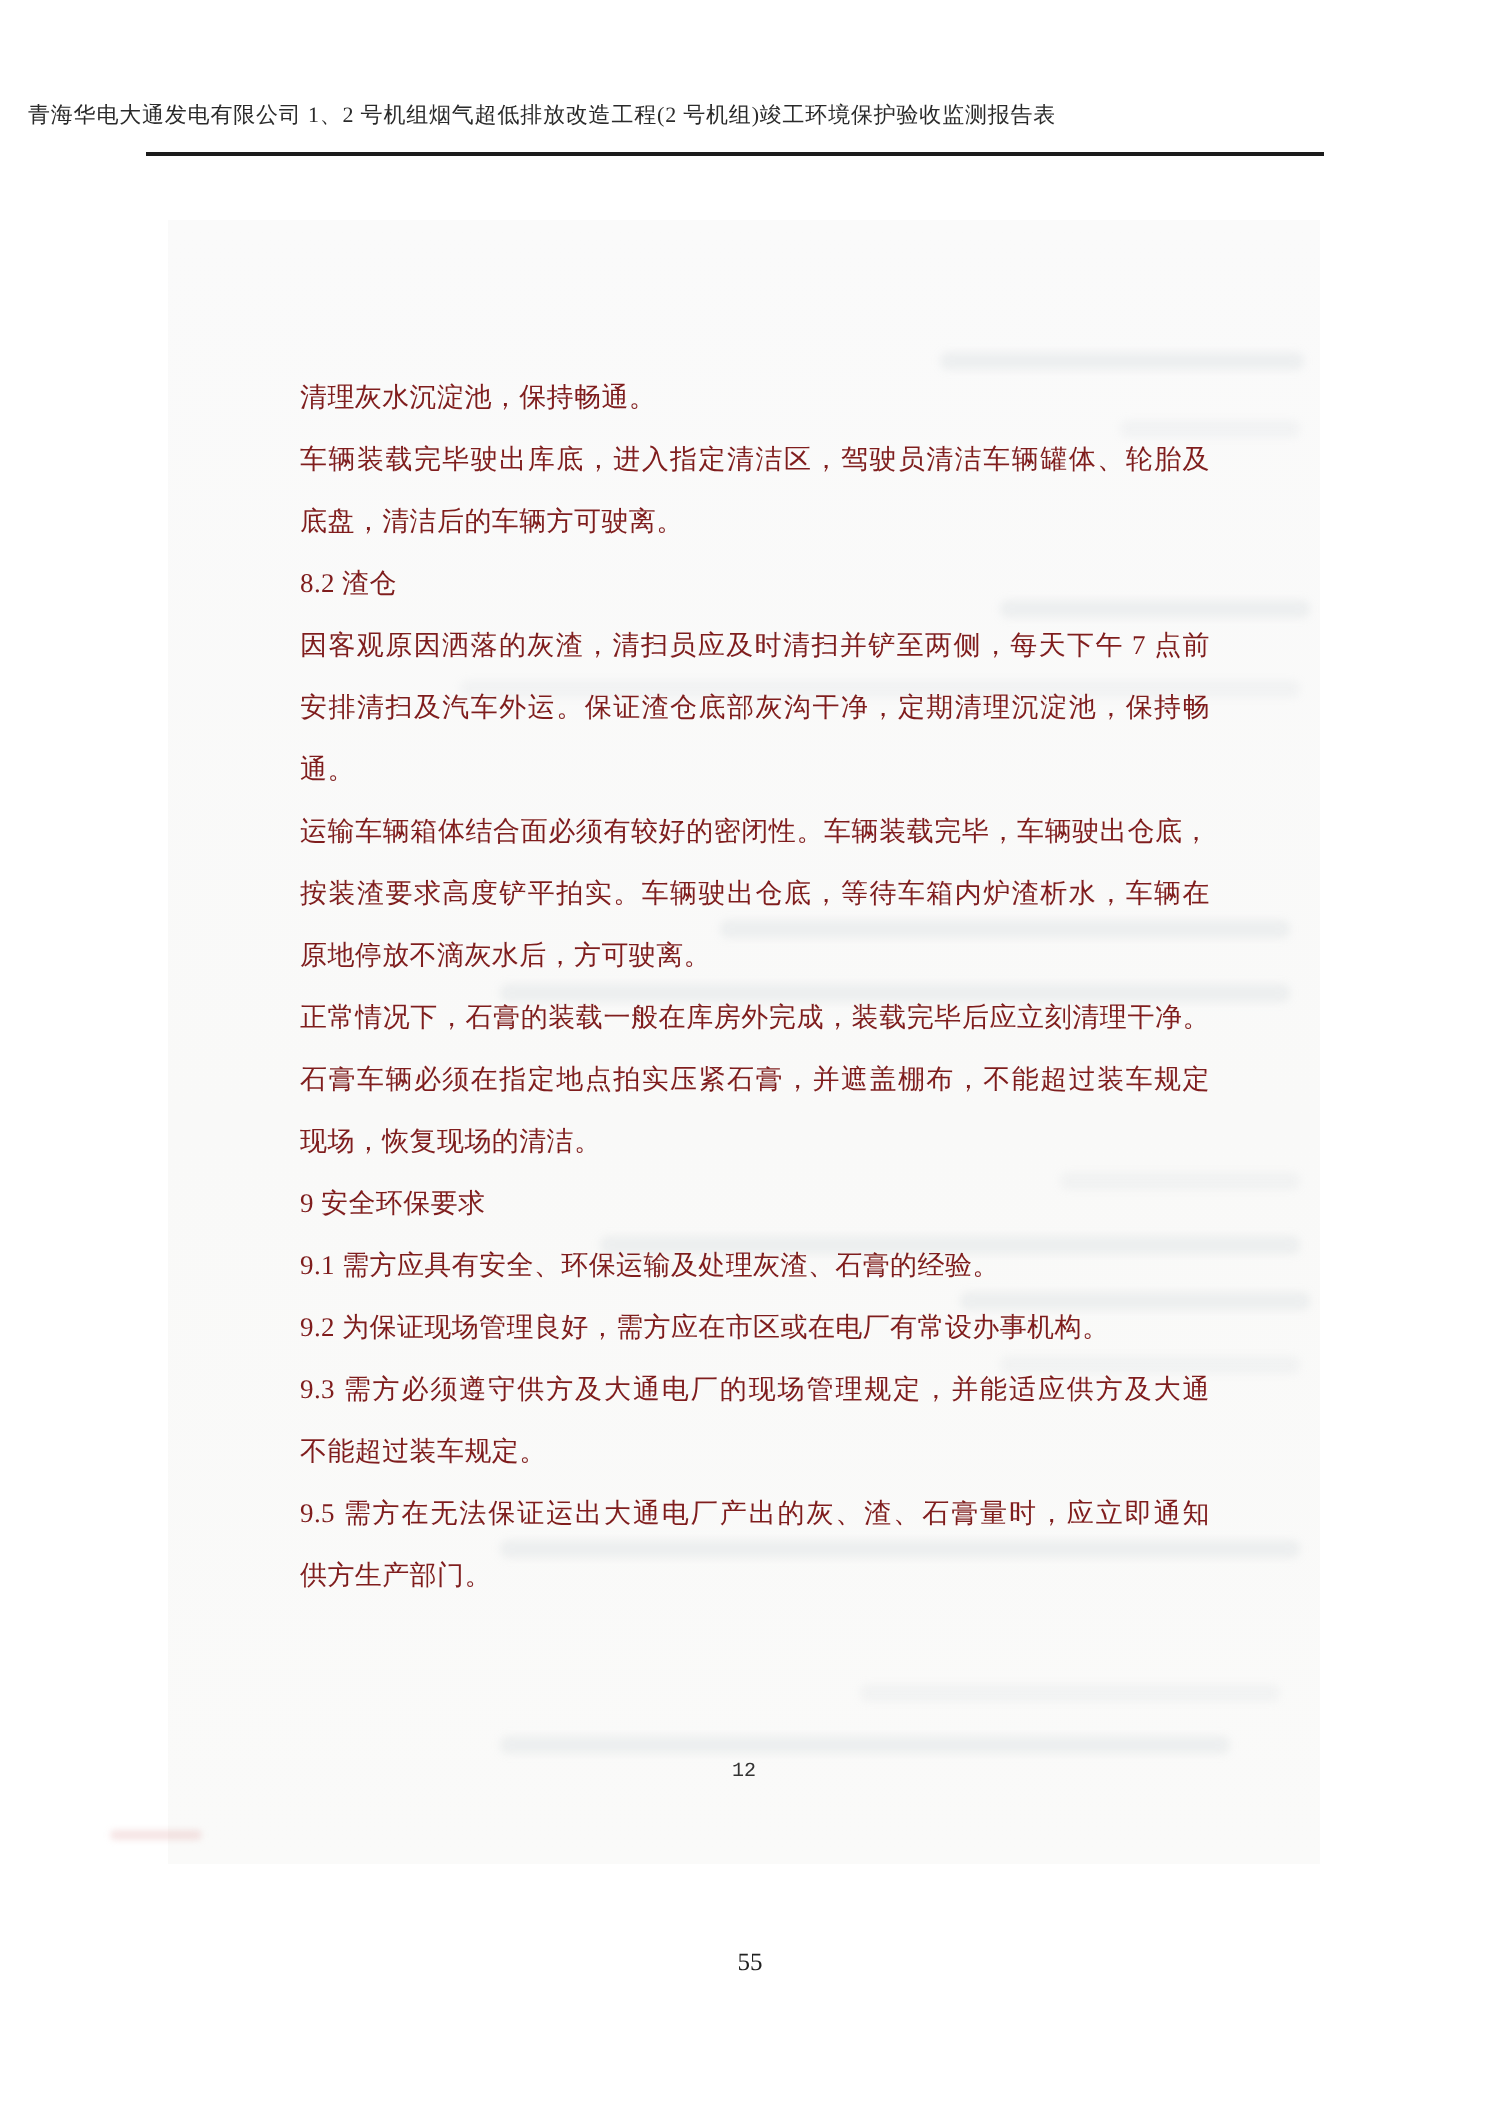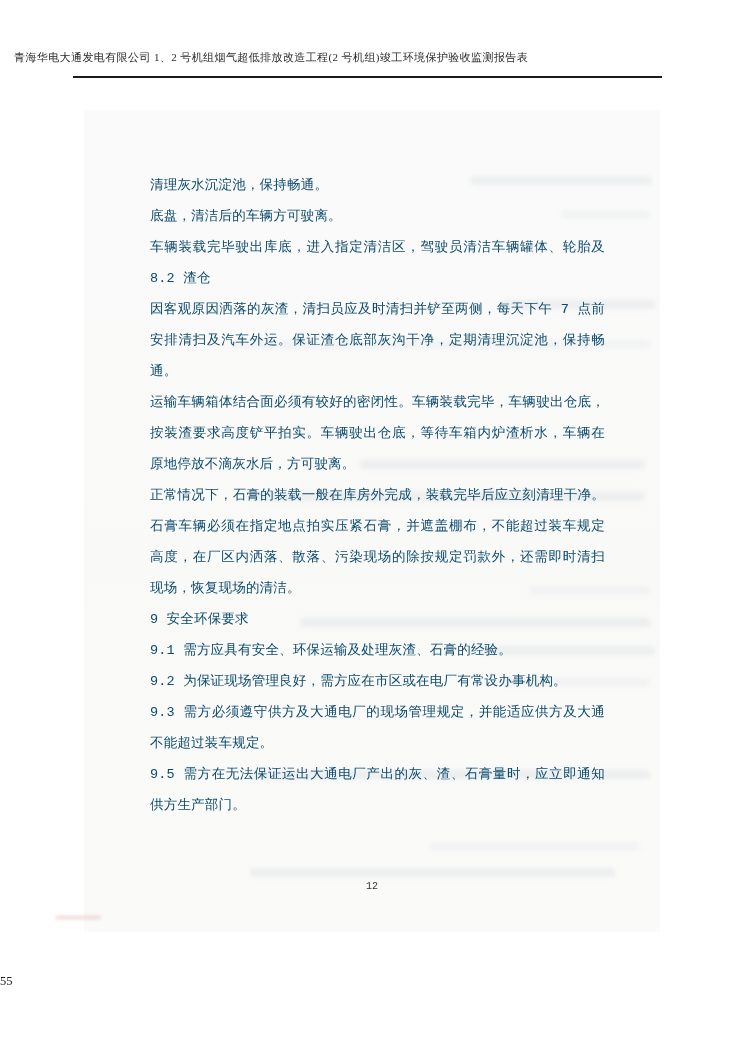--- a/index.html
+++ b/index.html
@@ -29,38 +29,38 @@
     position:absolute; height:9px; border-radius:4px;
     background:rgba(176,184,194,0.16); filter:blur(2px);
   }
   .ghost.light { background:rgba(176,184,194,0.10); }
   .smudge {
     position:absolute; left:55px; top:915px; width:46px; height:5px;
     background:rgba(226,168,170,0.30); filter:blur(1.5px); border-radius:3px;
   }
   
   .doc-lines {
-    position:absolute; left:150px; top:170px; width:455px;
-    color:#0c4a6e; font-size:13.5px; letter-spacing:0.2px;font-family:Liberation Mono, monospace;
+    position:absolute; left:150px; top:183px; width:455px;
+    color:#7f1d1d; font-size:13.5px; letter-spacing:0.2px;
   }
   .line {
     height:31px; line-height:31px; white-space:nowrap;
     text-align:left;
   }
   .line.j {
     white-space:normal; text-align:justify; text-align-last:justify;
   }
   .inner-page-num {
     position:absolute; left:84px; top:881px; width:576px;
     text-align:center; font-size:10px; color:#333333;
     font-family:Liberation Mono, monospace;
   }
   .outer-page-num {
     position:absolute; left:0; top:974px; width:750px;
-    font-size:12.5px; color:#222222;
+    text-align:center; font-size:12.5px; color:#222222;
   }
 </style>
 </head>
 <body>
 
 <div class="page">
 
   <div class="header-title">青海华电大通发电有限公司 1、2 号机组烟气超低排放改造工程(2 号机组)竣工环境保护验收监测报告表</div>
   <div class="header-rule"></div>
 
@@ -78,32 +78,31 @@
     <div class="ghost" style="left:480px; top:646px; width:175px;"></div>
     <div class="ghost light" style="left:500px; top:678px; width:150px;"></div>
     <div class="ghost" style="left:250px; top:770px; width:400px;"></div>
     <div class="ghost light" style="left:430px; top:842px; width:210px;"></div>
     <div class="ghost" style="left:250px; top:868px; width:365px;"></div>
     <div class="smudge"></div>
   </div>
 
   <div class="doc-lines">
     <div class="line">清理灰水沉淀池，保持畅通。</div>
+    <div class="line j">车辆装载完毕驶出库底，进入指定清洁区，驾驶员清洁车辆罐体、轮胎及</div>
     <div class="line">底盘，清洁后的车辆方可驶离。</div>
-    <div class="line j">车辆装载完毕驶出库底，进入指定清洁区，驾驶员清洁车辆罐体、轮胎及</div>
     <div class="line">8.2 渣仓</div>
     <div class="line j">因客观原因洒落的灰渣，清扫员应及时清扫并铲至两侧，每天下午 7 点前</div>
     <div class="line j">安排清扫及汽车外运。保证渣仓底部灰沟干净，定期清理沉淀池，保持畅</div>
     <div class="line">通。</div>
     <div class="line j">运输车辆箱体结合面必须有较好的密闭性。车辆装载完毕，车辆驶出仓底，</div>
     <div class="line j">按装渣要求高度铲平拍实。车辆驶出仓底，等待车箱内炉渣析水，车辆在</div>
     <div class="line">原地停放不滴灰水后，方可驶离。</div>
     <div class="line j">正常情况下，石膏的装载一般在库房外完成，装载完毕后应立刻清理干净。</div>
     <div class="line j">石膏车辆必须在指定地点拍实压紧石膏，并遮盖棚布，不能超过装车规定</div>
-    <div class="line j">高度，在厂区内洒落、散落、污染现场的除按规定罚款外，还需即时清扫</div>
     <div class="line">现场，恢复现场的清洁。</div>
     <div class="line">9 安全环保要求</div>
     <div class="line">9.1 需方应具有安全、环保运输及处理灰渣、石膏的经验。</div>
     <div class="line">9.2 为保证现场管理良好，需方应在市区或在电厂有常设办事机构。</div>
     <div class="line j">9.3 需方必须遵守供方及大通电厂的现场管理规定，并能适应供方及大通</div>
     <div class="line">不能超过装车规定。</div>
     <div class="line j">9.5 需方在无法保证运出大通电厂产出的灰、渣、石膏量时，应立即通知</div>
     <div class="line">供方生产部门。</div>
   </div>
 

